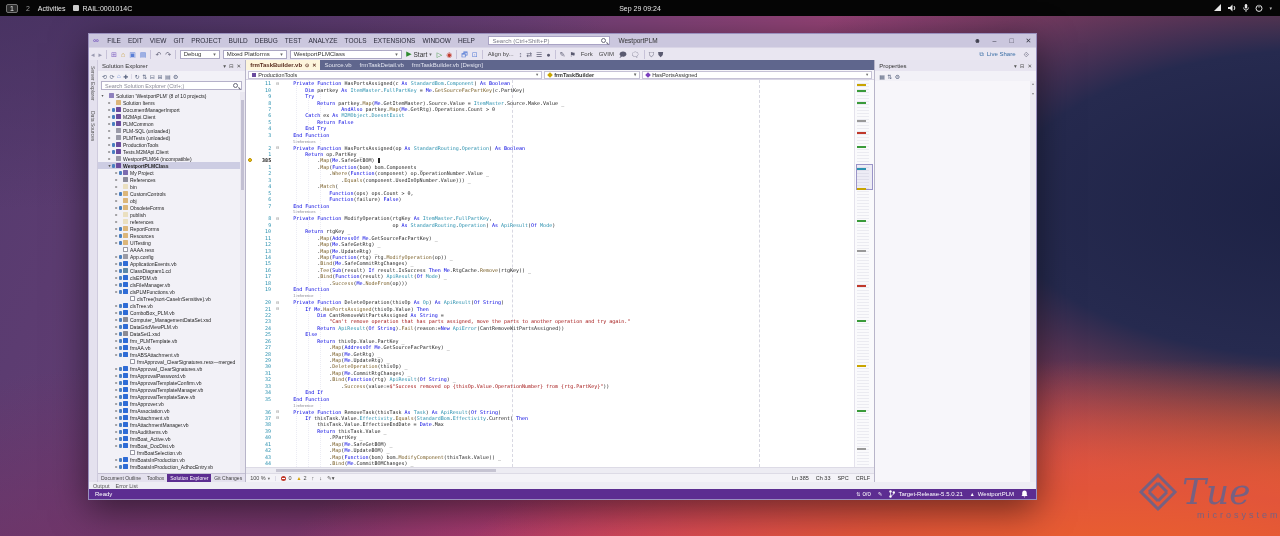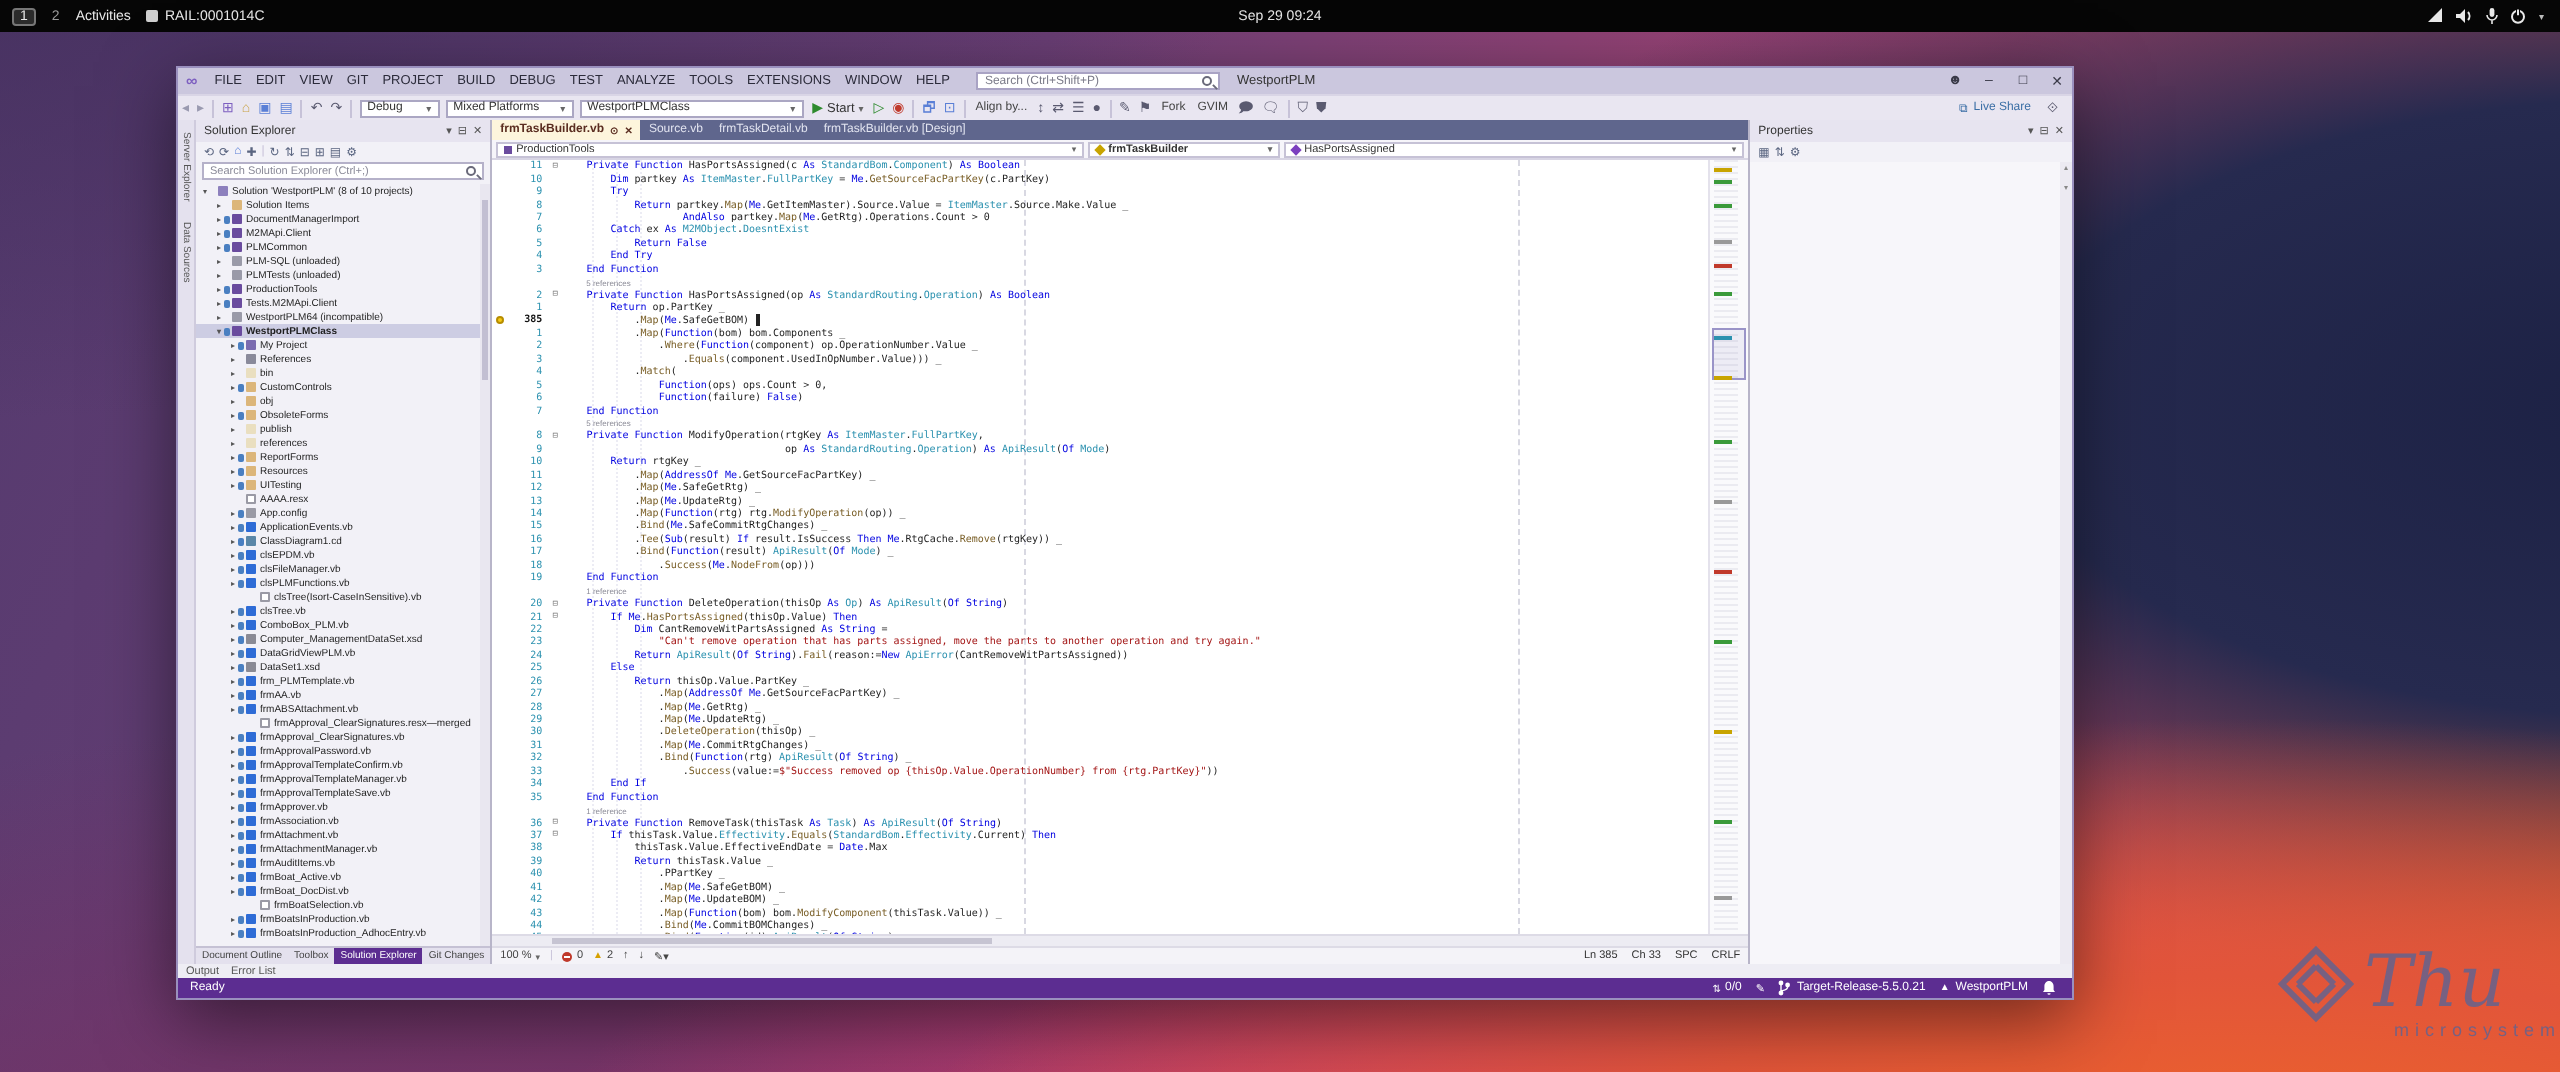--- a/index.html
+++ b/index.html
@@ -1058,17 +1058,17 @@
   </div>
 
   <div id="sunlogo">
     <div class="row">
       <svg width="40" height="40" viewBox="0 0 40 40">
         <g stroke="#6E6288" stroke-width="3" fill="none">
           <path d="M20 3 L37 20 L20 37 L3 20 Z"></path>
           <path d="M11 20 L20 11 M20 29 L29 20 M11 20 L20 29 M20 11 L29 20"></path>
         </g>
       </svg>
-      <span class="sunword">Thu</span>
+      <span class="sunword">Tue</span>
     </div>
     <div class="micro">microsystems</div>
   </div>
 </div>
 
 </body></html>

